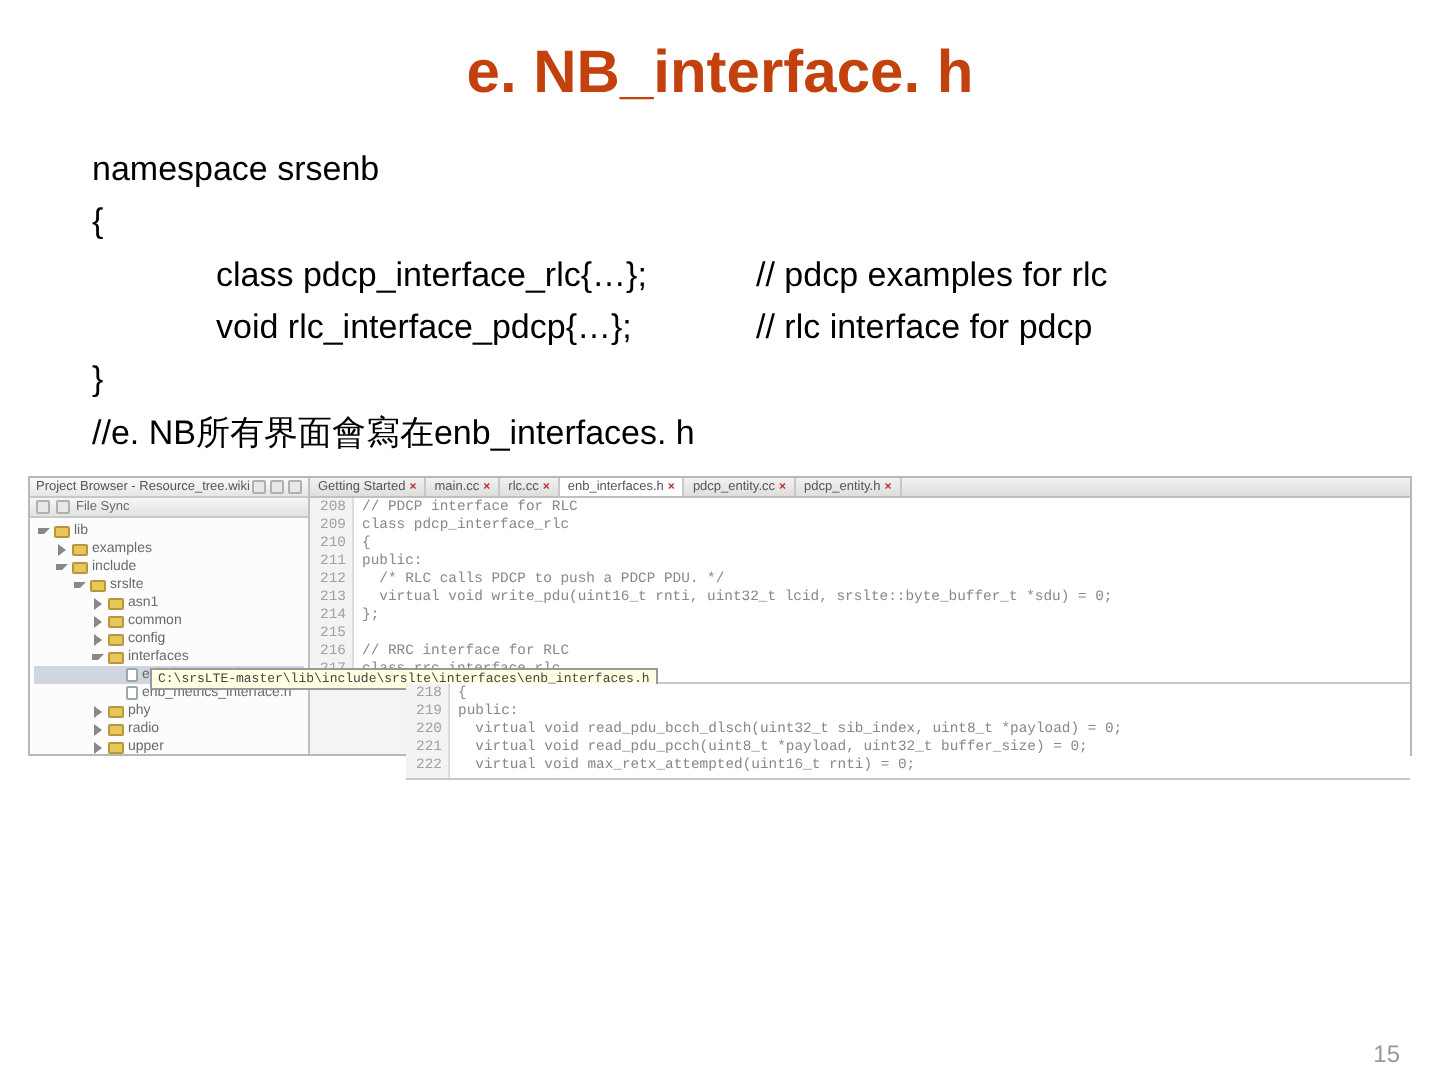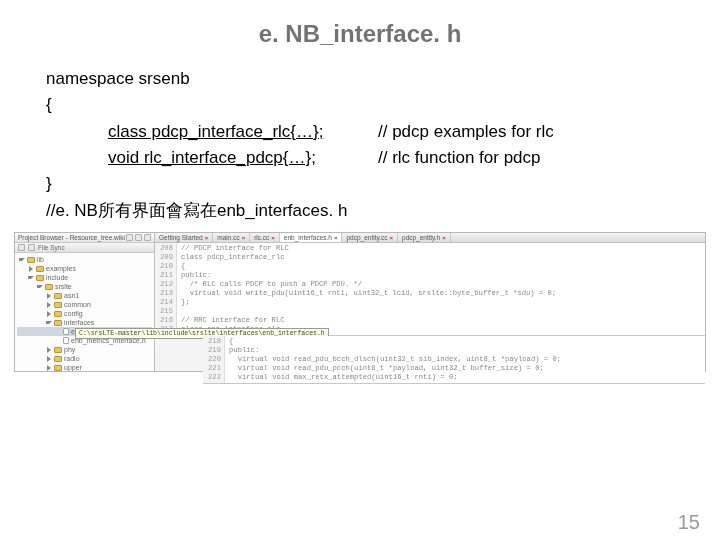--- a/index.html
+++ b/index.html
@@ -6,33 +6,33 @@
   body {
     width: 720px;
     height: 540px;
     background: #fff;
     font-family: Arial, sans-serif;
     position: relative;
     overflow: hidden;
   }
   .title {
     text-align: center;
-    font-size: 24px;
-    color: #737373;
+    font-size: 30px;
+    color: #c2410c;
     padding-top: 20px;
     padding-bottom: 18px;
   }
   .content {
     padding: 0 46px;
     font-size: 17px;
     line-height: 1.55;
   }
   .row { display: flex; }
   .indent { padding-left: 62px; }
-  .decl { width: 270px; text-decoration: underline; }
+  .decl { width: 270px; }
   .cmt { }
   .ide {
     margin: 8px 14px 0 14px;
     border: 1px solid #b8b8b8;
     background: #f4f4f4;
     height: 140px;
     font-size: 7px;
     display: flex;
     color: #6a6a6a;
   }
@@ -106,21 +106,21 @@
     position: relative;
   }
   .gutter {
     width: 22px; background: #f3f3f3; border-right: 1px solid #dcdcdc;
     text-align: right; padding: 1px 3px 1px 0; color: #a0a0a0; line-height: 9px;
   }
   .code { padding: 1px 4px; line-height: 9px; white-space: pre; }
   .editor.bottom { flex: 0 0 48px; margin-left: 48px; }
   .pagenum {
     position: absolute; bottom: 6px; right: 20px;
-    font-size: 20px; color: #999;
+    font-size: 12px; color: #999;
   }
   .tooltip {
     position: absolute;
     background: #ffffe1; border: 1px solid #999;
     padding: 1px 3px; font-size: 6.5px; color: #444;
     white-space: nowrap;
   }
   .icons { display:flex; gap:2px; }
   .sq { width:7px; height:7px; background:#e8e8e8; border:1px solid #b0b0b0; border-radius:1px; }
 </style>
@@ -131,21 +131,21 @@
 
 <div class="content">
   <div>namespace srsenb</div>
   <div>{</div>
   <div class="row indent">
     <div class="decl">class pdcp_interface_rlc{…};</div>
     <div class="cmt">// pdcp examples for rlc</div>
   </div>
   <div class="row indent">
     <div class="decl">void rlc_interface_pdcp{…};</div>
-    <div class="cmt">// rlc function for pdcp</div>
+    <div class="cmt">// rlc interface for pdcp</div>
   </div>
   <div>}</div>
   <div>//e. NB所有界面會寫在enb_interfaces. h</div>
 </div>
 
 <div class="ide">
   <div class="ide-left">
     <div class="ide-left-hdr">
       <span>Project Browser - Resource_tree.wiki</span>
       <span class="icons" style="float:right">

